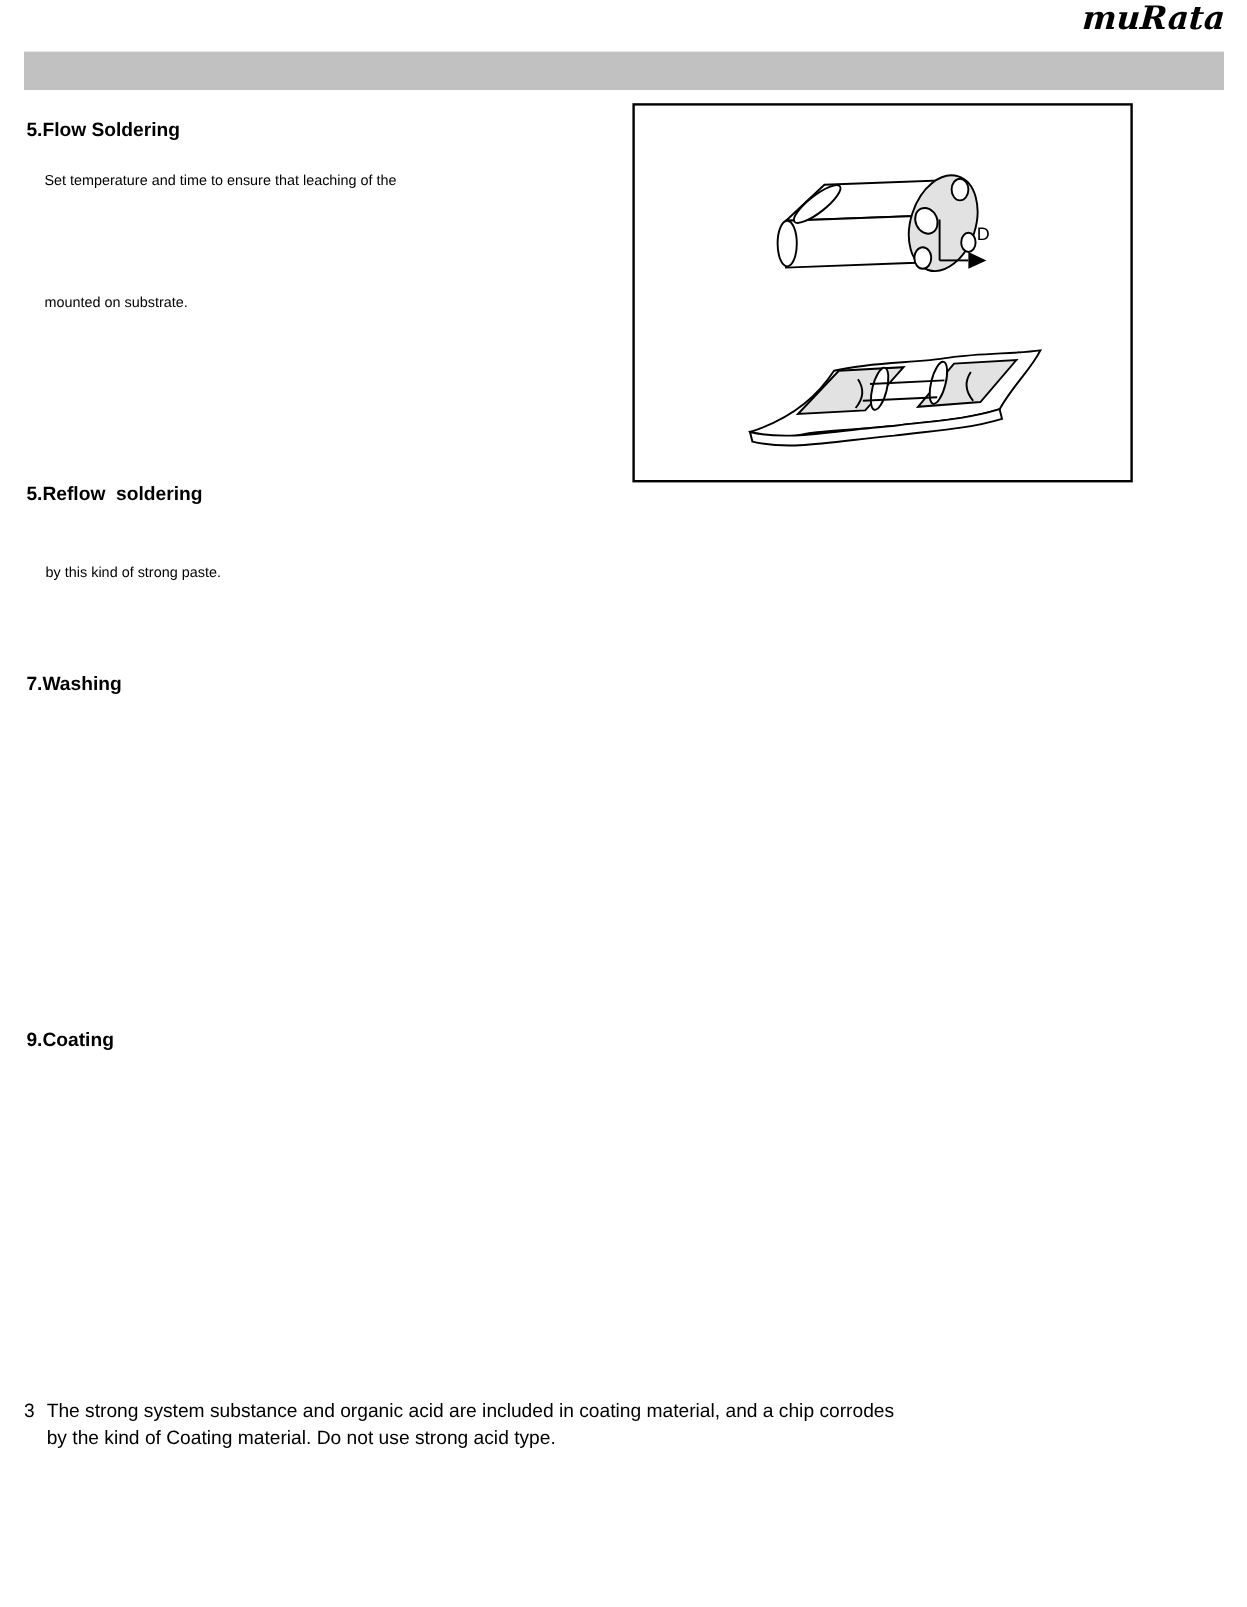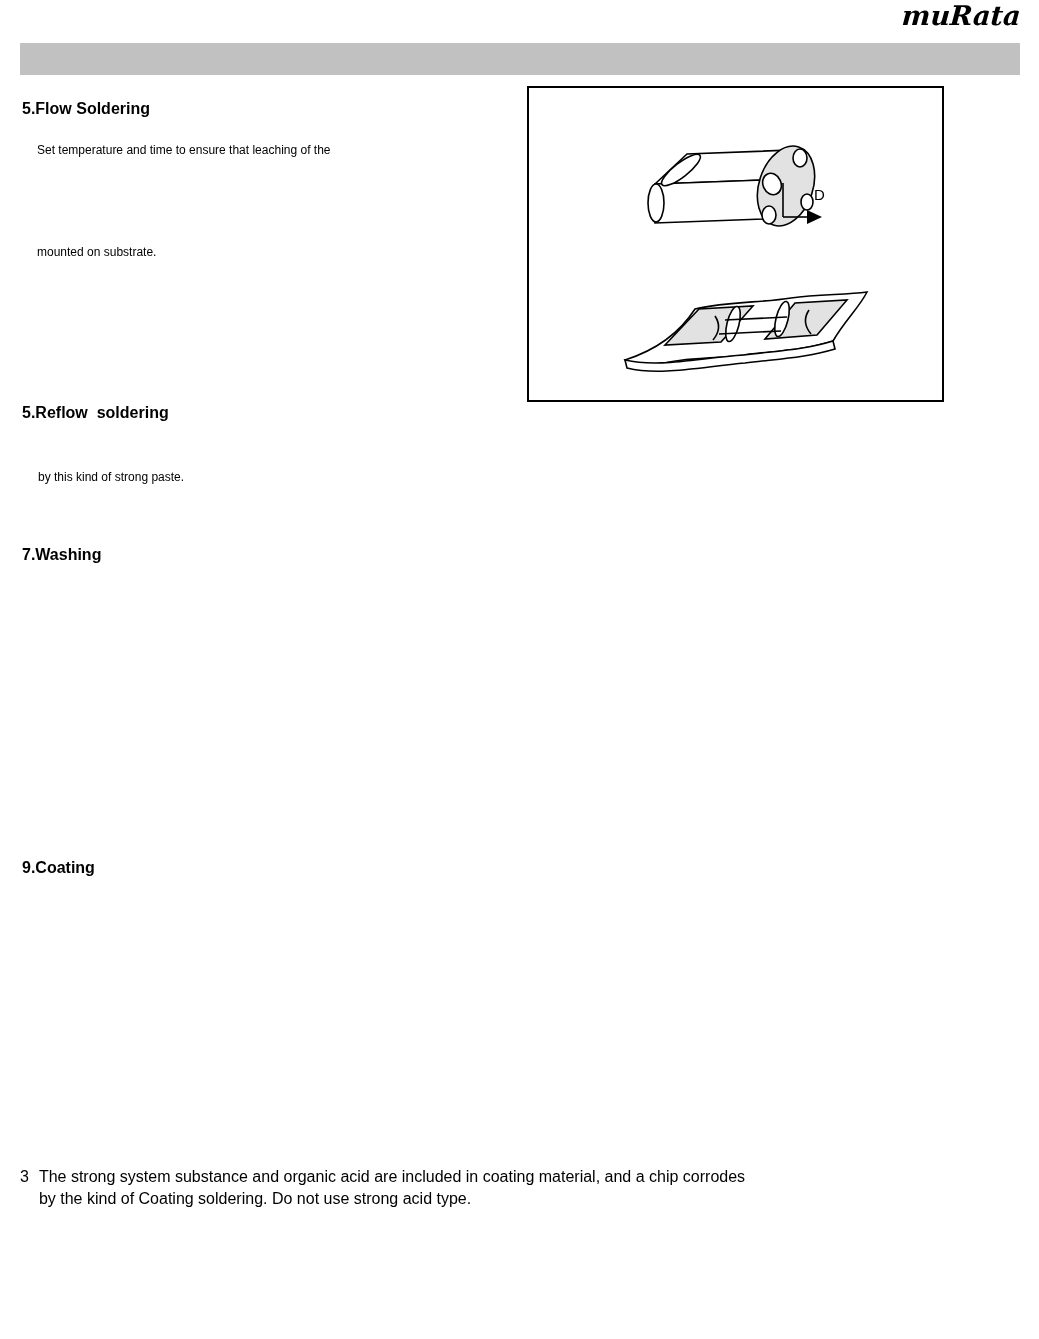--- a/index.html
+++ b/index.html
@@ -126,25 +126,25 @@
 
         <line x1="196" y1="232" x2="258" y2="229"></line>
         <line x1="190" y1="246" x2="252" y2="243"></line>
       </g>
     </svg>
   </div>
 
   <div class="sec-heading" style="top:404px;">5.Reflow  soldering</div>
   <div class="body-line" style="left:38px; top:470px;">by this kind of strong paste.</div>
 
-  <div class="sec-heading" style="top:546px;">7.Washing</div>
+  <div class="sec-heading" style="top:562px;">7.Washing</div>
 
   <div class="sec-heading" style="top:859px;">9.Coating</div>
 
   <div class="footnote">
     <span class="marker">3</span>
     <div class="fn-lines">
       <div>The strong system substance and organic acid are included in coating material, and a chip corrodes</div>
-      <div>by the kind of Coating soldering. Do not use strong acid type.</div>
+      <div>by the kind of Coating material. Do not use strong acid type.</div>
     </div>
   </div>
 
 </div>
 
 </body></html>

